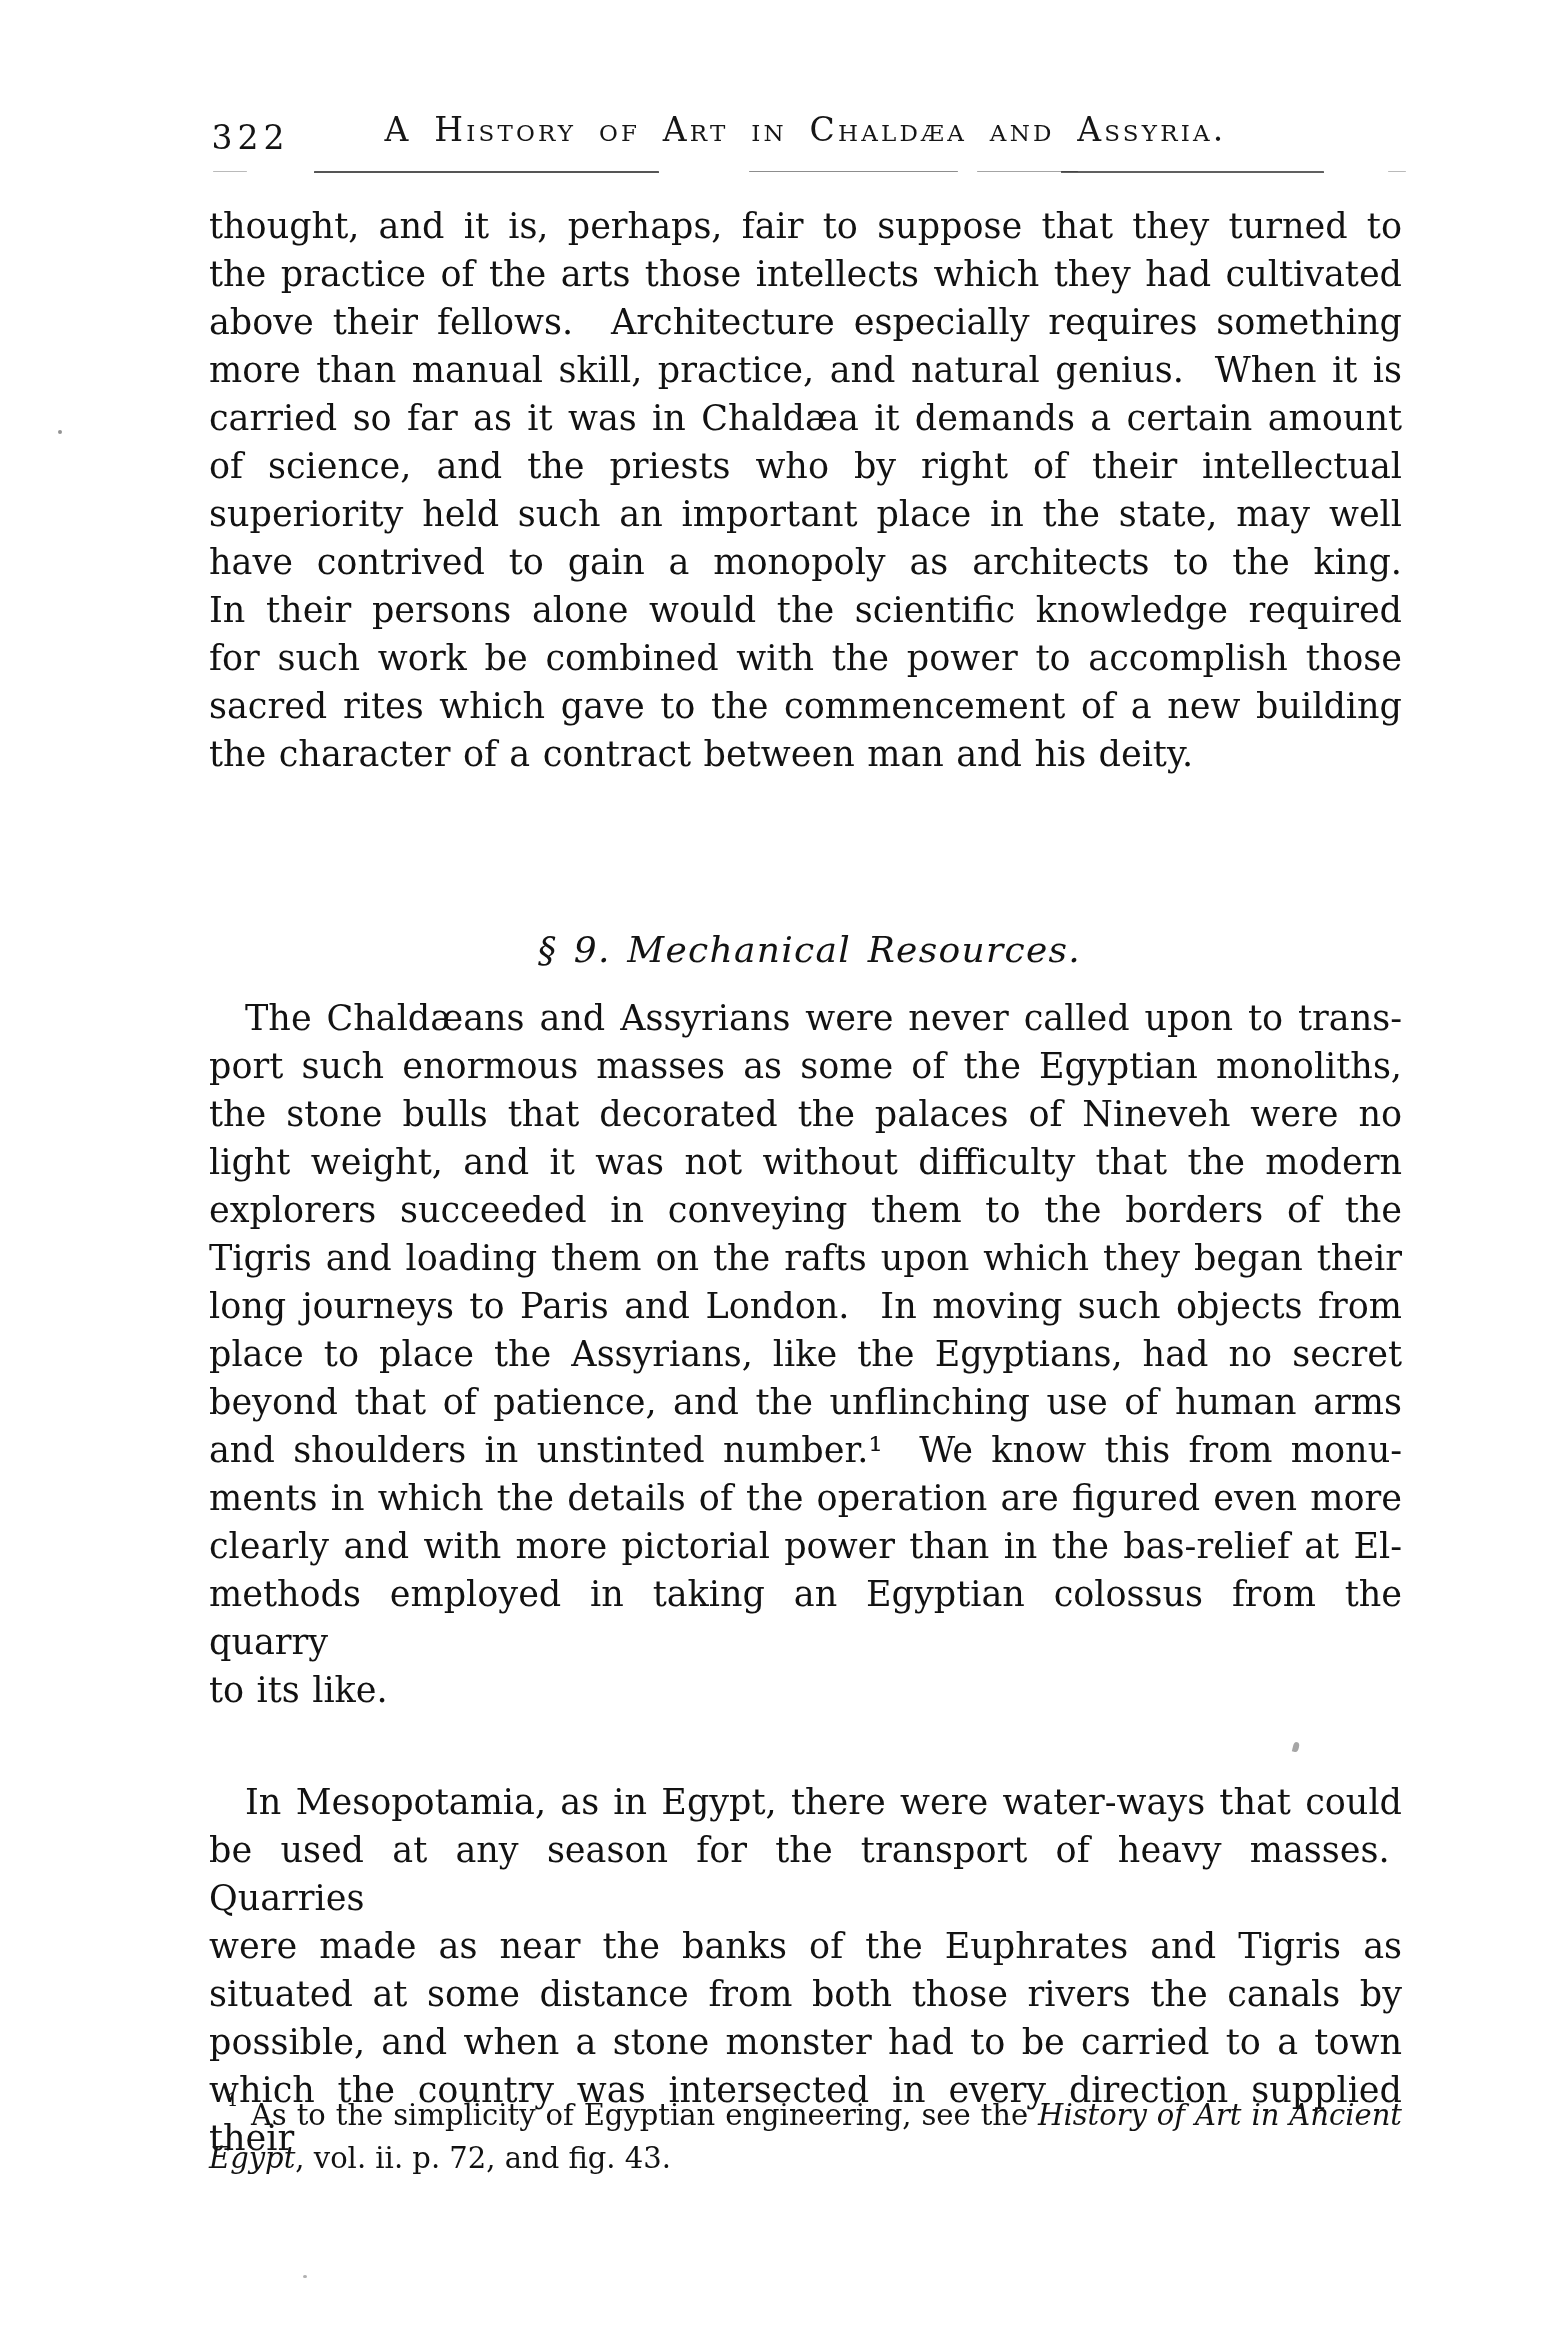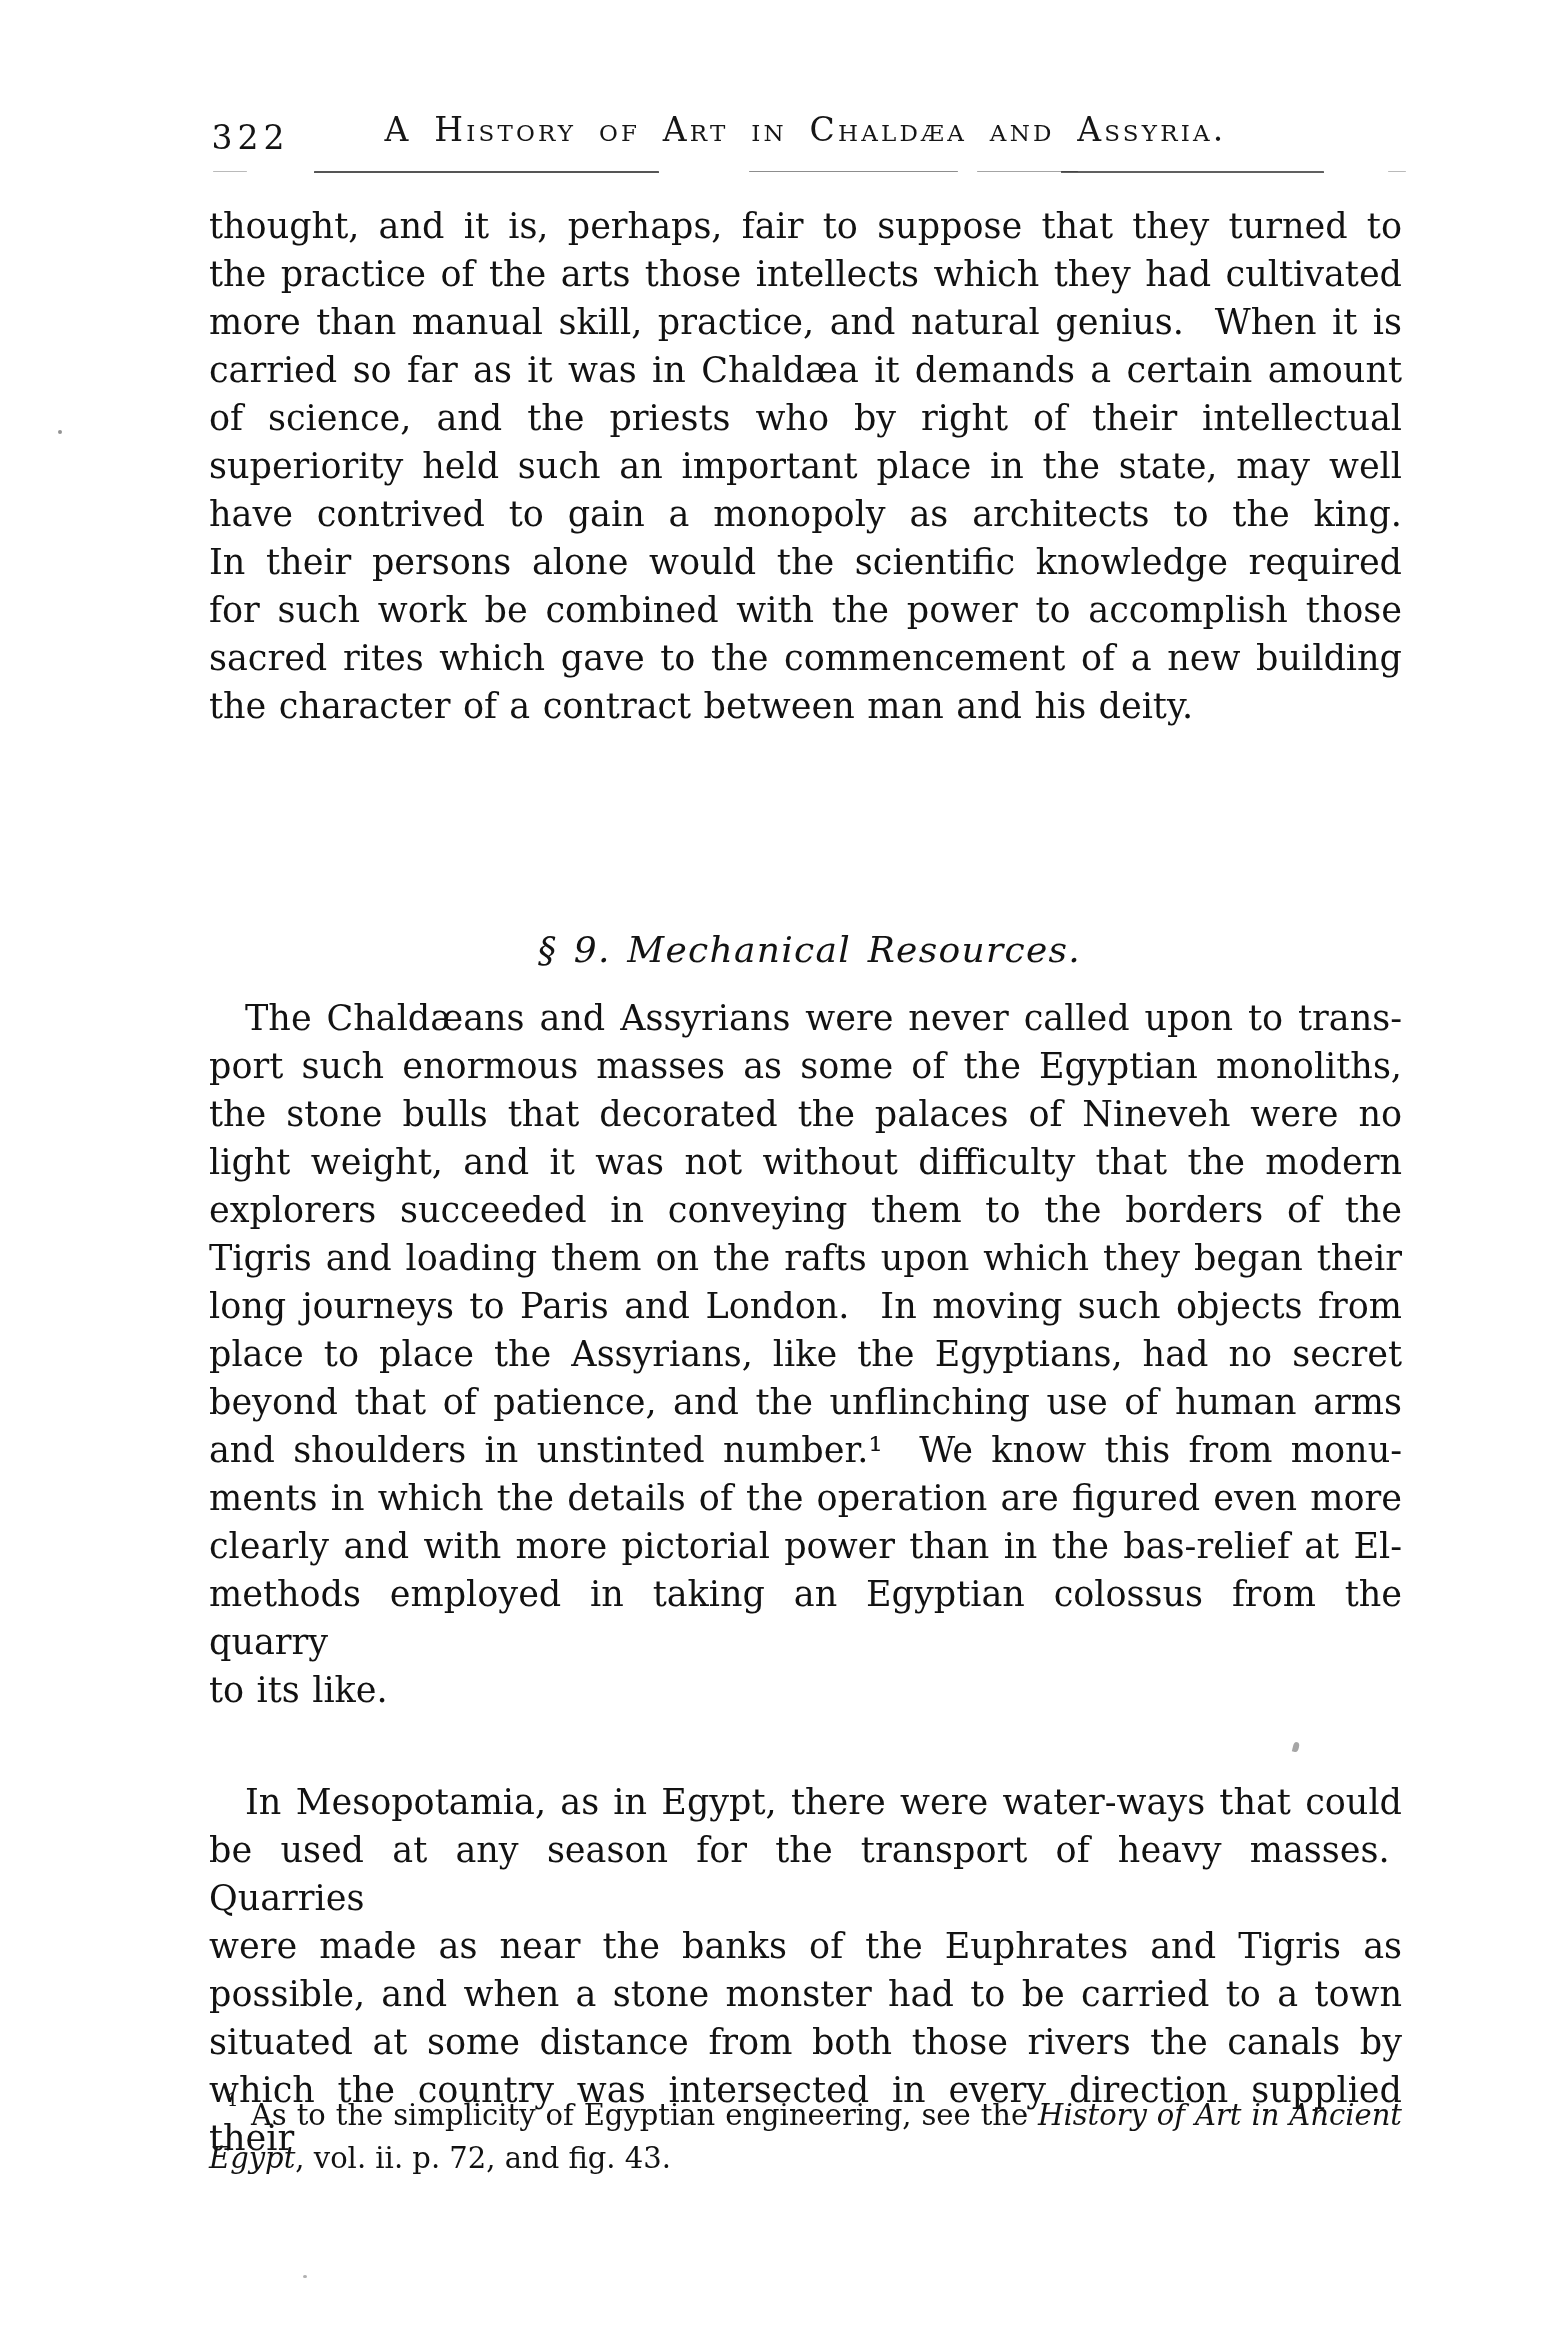--- a/index.html
+++ b/index.html
@@ -148,20 +148,21 @@
     <i class="r2"></i>
     <i class="r3"></i>
     <i class="r4"></i>
     <i class="r5"></i>
     <i class="r6"></i>
   </div>
 
   <section class="para p1">
     <div class="line j">thought, and it is, perhaps, fair to suppose that they turned to</div>
     <div class="line j">the practice of the arts those intellects which they had cultivated</div>
+    <div class="line j">above their fellows.&nbsp; Architecture especially requires something</div>
     <div class="line j">more than manual skill, practice, and natural genius.&nbsp; When it is</div>
     <div class="line j">carried so far as it was in Chaldæa it demands a certain amount</div>
     <div class="line j">of science, and the priests who by right of their intellectual</div>
     <div class="line j">superiority held such an important place in the state, may well</div>
     <div class="line j">have contrived to gain a monopoly as architects to the king.</div>
     <div class="line j">In their persons alone would the scientific knowledge required</div>
     <div class="line j">for such work be combined with the power to accomplish those</div>
     <div class="line j">sacred rites which gave to the commencement of a new building</div>
     <div class="line">the character of a contract between man and his deity.</div>
   </section>
@@ -182,22 +183,22 @@
     <div class="line j">ments in which the details of the operation are figured even more</div>
     <div class="line j">clearly and with more pictorial power than in the bas-relief at El-</div>
     <div class="line j">methods employed in taking an Egyptian colossus from the quarry</div>
     <div class="line">to its like.</div>
   </section>
 
   <section class="para p3">
     <div class="line j indent">In Mesopotamia, as in Egypt, there were water-ways that could</div>
     <div class="line j">be used at any season for the transport of heavy masses.&nbsp; Quarries</div>
     <div class="line j">were made as near the banks of the Euphrates and Tigris as</div>
+    <div class="line j">situated at some distance from both those rivers the canals by</div>
     <div class="line j">possible, and when a stone monster had to be carried to a town</div>
-    <div class="line j">situated at some distance from both those rivers the canals by</div>
     <div class="line j">which the country was intersected in every direction supplied their</div>
   </section>
 
   <div class="footnote">
     <div class="line fn-first"><sup class="fn-mark">1</sup><span>&nbsp;As to the simplicity of Egyptian engineering, see the </span><span class="it">History of Art in Ancient</span></div>
     <div class="line"><span class="it">Egypt</span><span>, vol. ii. p. 72, and fig. 43.</span></div>
   </div>
 
   <div class="speck speck-1"></div>
   <div class="speck speck-2"></div>

